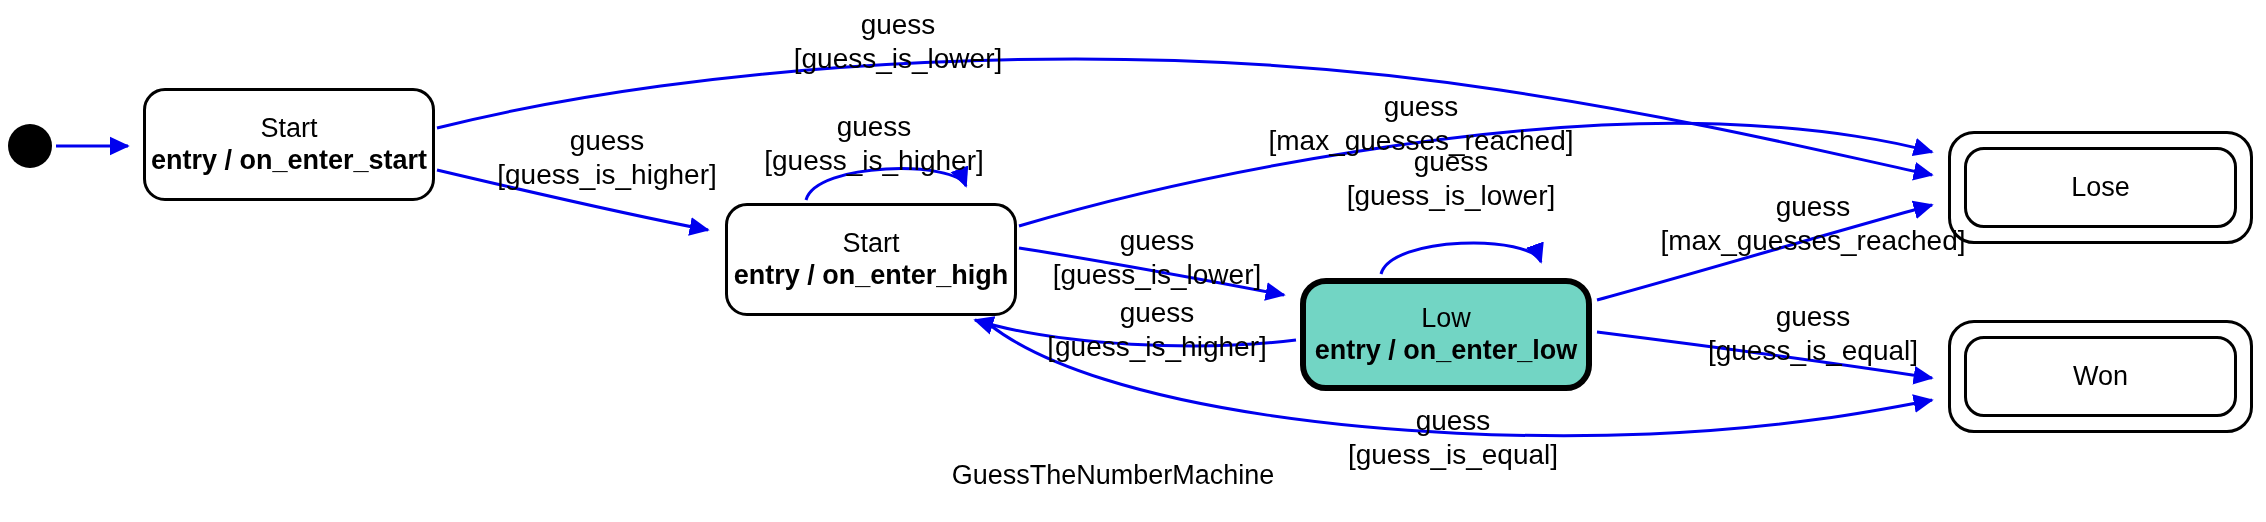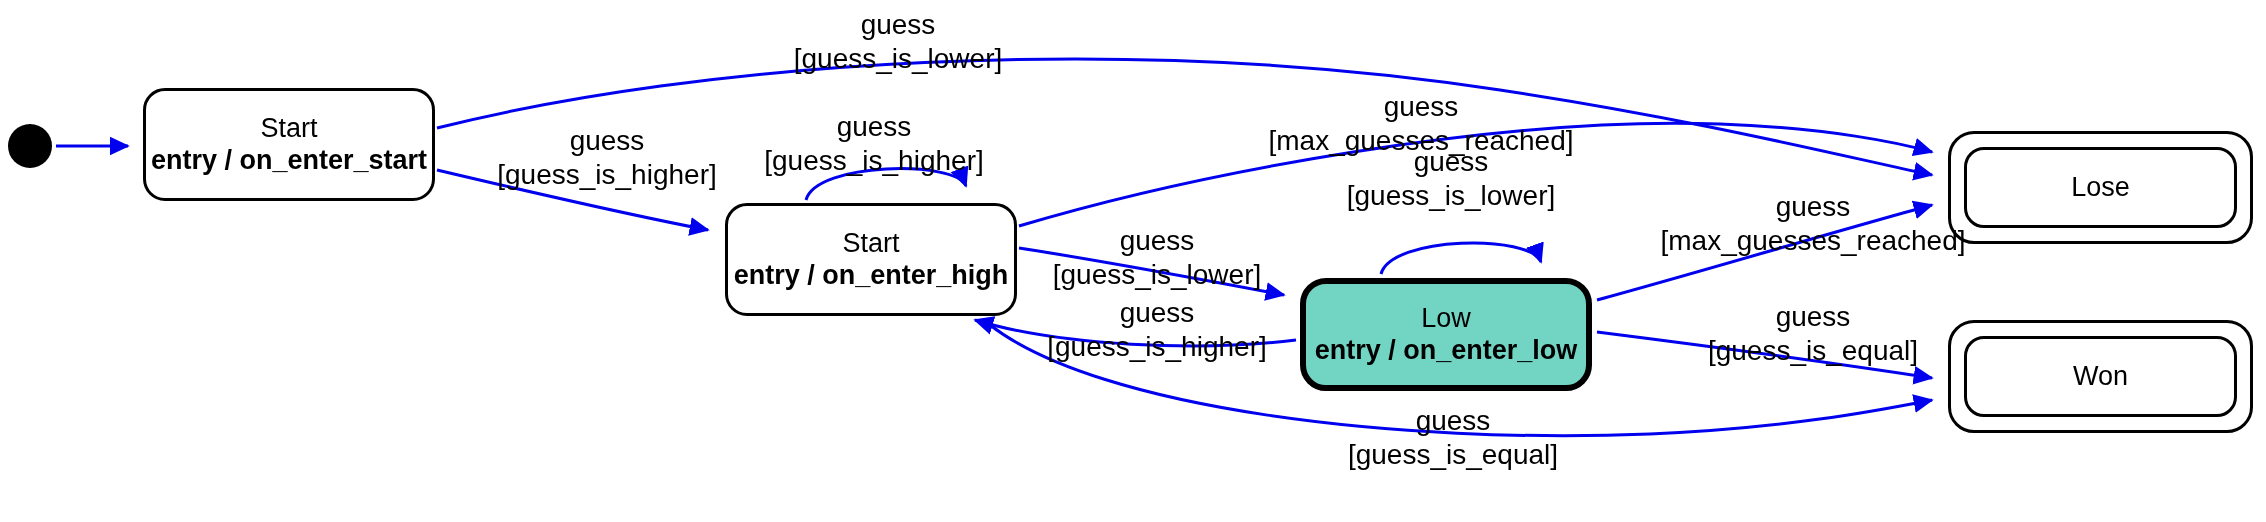--- a/index.html
+++ b/index.html
@@ -171,14 +171,15 @@
       <div class="edge-label" style="left: 1813px; top: 300px;">
         <div>guess</div>
         <div>[guess_is_equal]</div>
       </div>
       <div class="edge-label" style="left: 1453px; top: 404px;">
         <div>guess</div>
         <div>[guess_is_equal]</div>
       </div>
     </div>
 
+  <div class="caption" id="diagram-caption" style="left: 1113px; top: 460px;">GuessTheNumberMachine</div>
 
 </div>
 
 </body></html>

